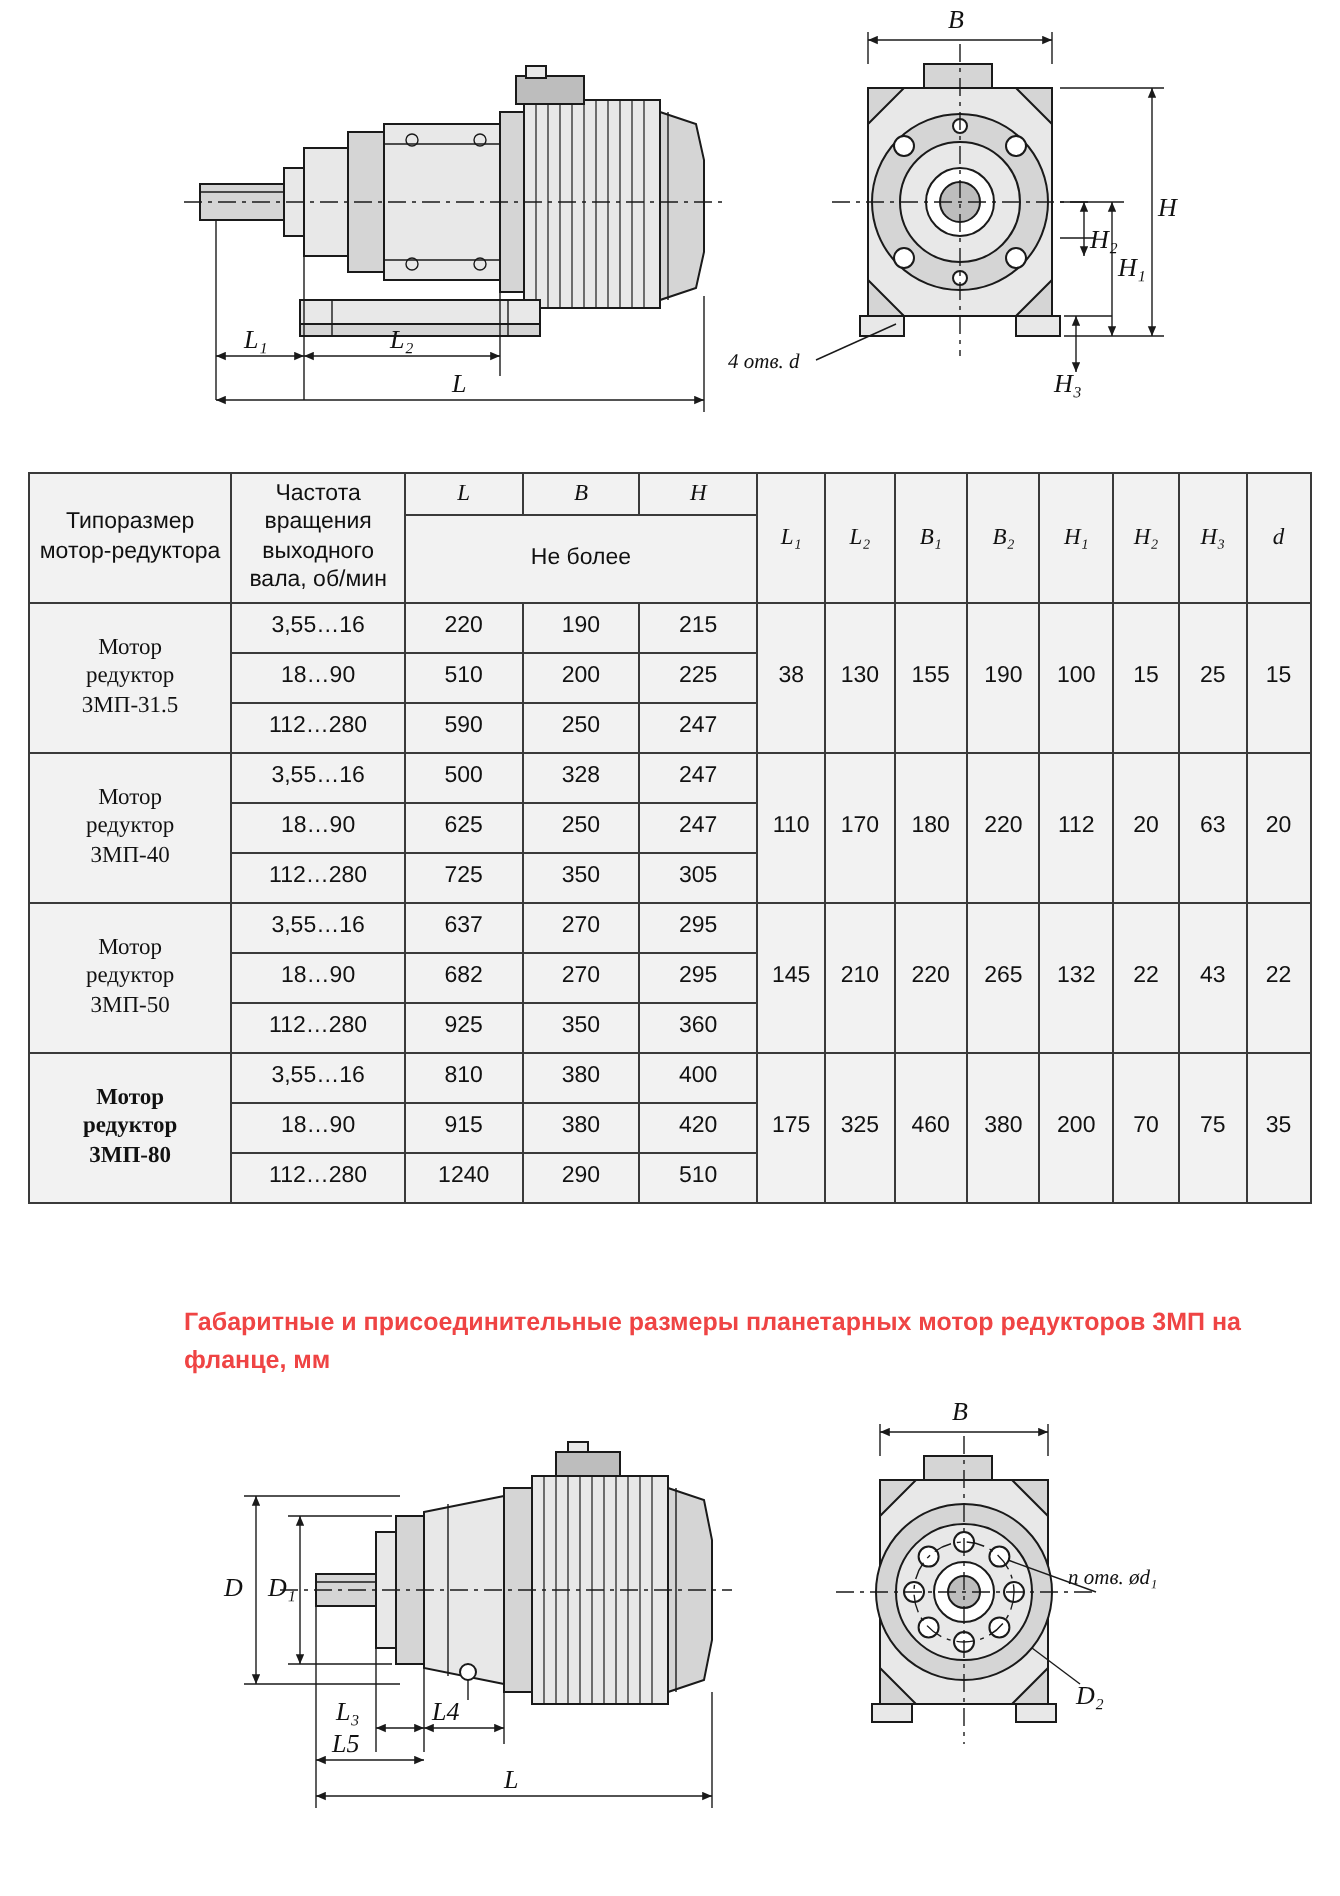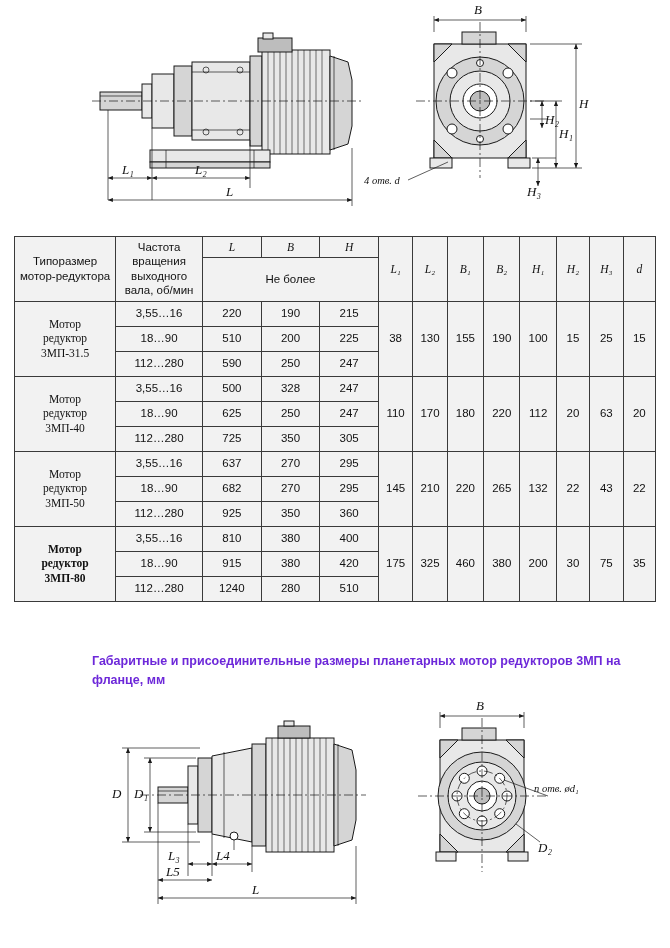--- a/index.html
+++ b/index.html
@@ -79,21 +79,21 @@
 
   
   .caption {
     position: absolute;
     left: 92px;
     top: 652px;
     width: 540px;
     font-size: 12.5px;
     font-weight: bold;
     line-height: 1.5;
-    color: #6d28d9;
+    color: #ef4444;
   }
 
   
   .lbl {
     font-family: "Liberation Serif", serif;
     font-style: italic;
     font-size: 13px;
     fill: #111;
   }
   .lbl-txt {
@@ -386,34 +386,34 @@
             <td rowspan="3" class="cell-name bold"><span>Мотор</span><br><span>редуктор</span><br><span>3МП-80</span></td>
             <td>3,55…16</td>
             <td>810</td>
             <td>380</td>
             <td>400</td>
             <td rowspan="3">175</td>
             <td rowspan="3">325</td>
             <td rowspan="3">460</td>
             <td rowspan="3">380</td>
             <td rowspan="3">200</td>
-            <td rowspan="3">30</td>
+            <td rowspan="3">70</td>
             <td rowspan="3">75</td>
             <td rowspan="3">35</td>
           </tr>
           <tr class="row-h">
             <td>18…90</td>
             <td>915</td>
             <td>380</td>
             <td>420</td>
           </tr>
           <tr class="row-h">
             <td>112…280</td>
             <td>1240</td>
-            <td>280</td>
+            <td>290</td>
             <td>510</td>
           </tr>
         </tbody>
     </table>
   </div>
 
   <div class="caption">Габаритные и присоединительные размеры планетарных мотор редукторов 3МП на фланце, мм</div>
 
   <div class="drawing-bottom">
     <svg width="670" height="248" viewBox="0 0 670 248" xmlns="http://www.w3.org/2000/svg">

